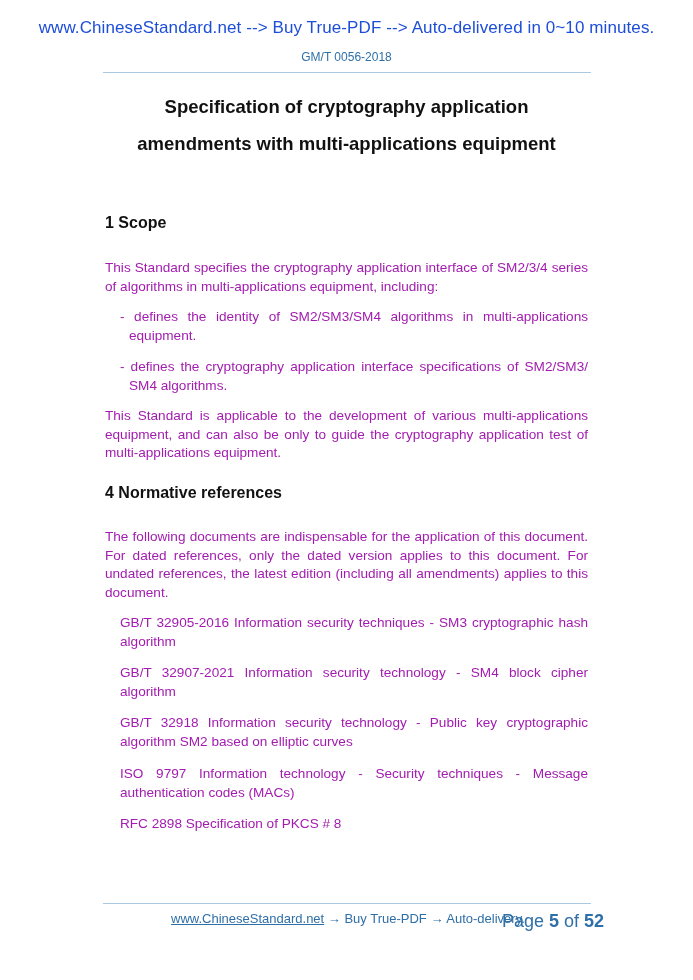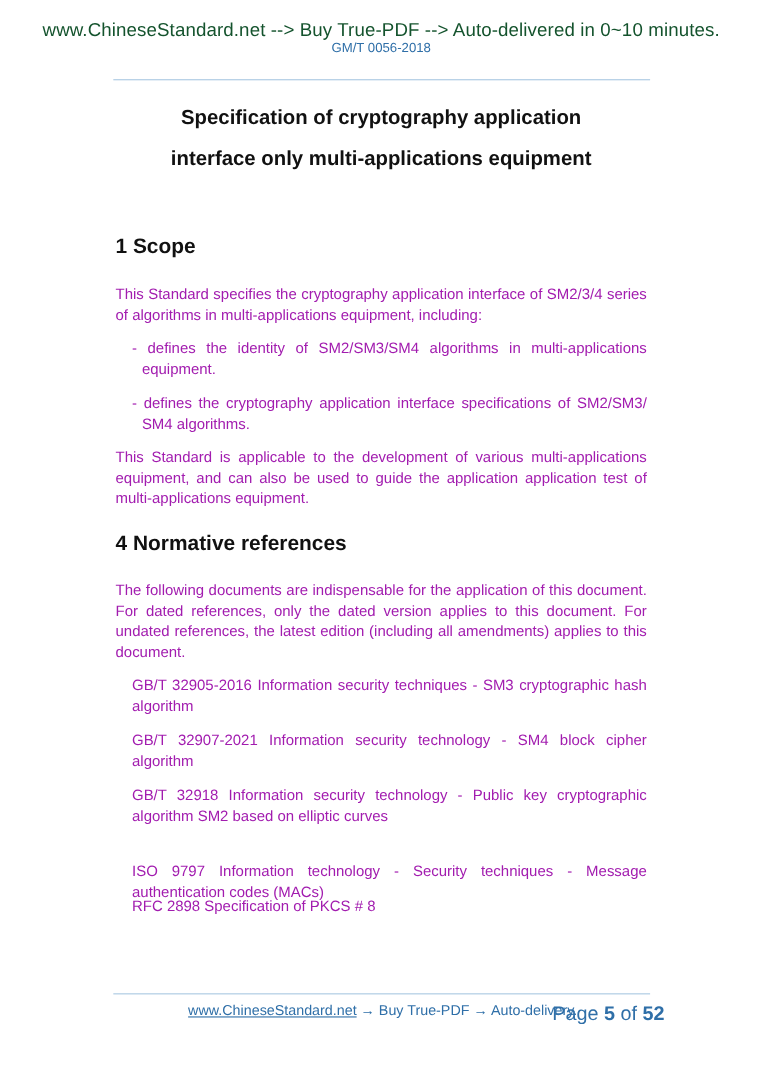--- a/index.html
+++ b/index.html
@@ -1,58 +1,58 @@
 <!DOCTYPE html>
 <html><head>
 <meta charset="utf-8">
 <style>
   html, body { margin:0; padding:0; background:#ffffff; }
   body { width:693px; height:980px; position:relative; overflow:hidden;
          font-family:"Liberation Sans", sans-serif; color:#1a1a1a; }
   .promo { position:absolute; top:18px; left:0; width:693px; text-align:center;
-           font-size:17px; color:#14532d; letter-spacing:0.1px; }
-  .docnum { position:absolute; top:36px; left:0; width:693px; text-align:center;
+           font-size:17px; color:#1d4ed8; letter-spacing:0.1px; }
+  .docnum { position:absolute; top:50px; left:0; width:693px; text-align:center;
             font-size:12px; color:#2f6fa8; }
   .hr-top { position:absolute; top:72px; left:103px; width:488px; height:1px; background:#a9c8e2; }
   .title { position:absolute; left:0; width:693px; text-align:center; font-weight:bold;
            font-size:18.5px; color:#111; }
   .t1 { top:96px; } .t2 { top:133px; }
-  .h { position:absolute; left:105px; font-weight:bold; font-size:19px; color:#111; }
+  .h { position:absolute; left:105px; font-weight:bold; font-size:16px; color:#111; }
   .p { position:absolute; left:105px; width:483px; font-size:13.6px; line-height:18.6px;
        text-align:justify; color:#a21caf; }
   .ind { left:120px; width:468px; }
   .bul { left:120px; width:468px; padding-left:9px; text-indent:-9px; box-sizing:border-box; }
   .hr-bot { position:absolute; top:903px; left:103px; width:488px; height:1px; background:#a9c8e2; }
   .footer { position:absolute; top:911px; left:133px; font-size:13px; color:#2f6fa8; white-space:nowrap; }
   .footer a { color:#2f6fa8; text-decoration:underline;margin-left:38px; }
   .pg { position:absolute; top:911px; left:502px; font-size:18px; color:#2f6fa8; white-space:nowrap; }
   .pg b { font-weight:bold; }
 </style>
 </head>
 <body>
 
 <div class="promo">www.ChineseStandard.net --&gt; Buy True-PDF --&gt; Auto-delivered in 0~10 minutes.</div>
 <div class="docnum">GM/T 0056-2018</div>
 <div class="hr-top"></div>
 
 <div class="title t1">Specification of cryptography application</div>
-<div class="title t2">interface only multi-applications equipment</div>
+<div class="title t2">amendments with multi-applications equipment</div>
 
 <div class="h" style="top:214px;">1 Scope</div>
 <div class="p" style="top:259px;">This Standard specifies the cryptography application interface of SM2/3/4 series of algorithms in multi-applications equipment, including:</div>
 <div class="p bul" style="top:308px;">- defines the identity of SM2/SM3/SM4 algorithms in multi-applications equipment.</div>
 <div class="p bul" style="top:358px;">- defines the cryptography application interface specifications of SM2/SM3/ SM4 algorithms.</div>
-<div class="p" style="top:407px;">This Standard is applicable to the development of various multi-applications equipment, and can also be used to guide the application application test of multi-applications equipment.</div>
+<div class="p" style="top:407px;">This Standard is applicable to the development of various multi-applications equipment, and can also be only to guide the cryptography application test of multi-applications equipment.</div>
 
 <div class="h" style="top:484px;">4 Normative references</div>
 <div class="p" style="top:528px;">The following documents are indispensable for the application of this document. For dated references, only the dated version applies to this document. For undated references, the latest edition (including all amendments) applies to this document.</div>
 <div class="p ind" style="top:614px;">GB/T 32905-2016 Information security techniques - SM3 cryptographic hash algorithm</div>
 <div class="p ind" style="top:664px;">GB/T 32907-2021 Information security technology - SM4 block cipher algorithm</div>
 <div class="p ind" style="top:714px;">GB/T 32918 Information security technology - Public key cryptographic algorithm SM2 based on elliptic curves</div>
-<div class="p ind" style="top:765px;margin-top:18px;">ISO 9797 Information technology - Security techniques - Message authentication codes (MACs)</div>
+<div class="p ind" style="top:765px;">ISO 9797 Information technology - Security techniques - Message authentication codes (MACs)</div>
 <div class="p ind" style="top:815px;">RFC 2898 Specification of PKCS # 8</div>
 
 <div class="hr-bot"></div>
 <div class="footer">
   <a>www.ChineseStandard.net</a><span> → Buy True-PDF → Auto-delivery.</span>
 </div>
 <div class="pg">
   <span>Page </span><b>5</b><span> of </span><b>52</b>
 </div>
 

